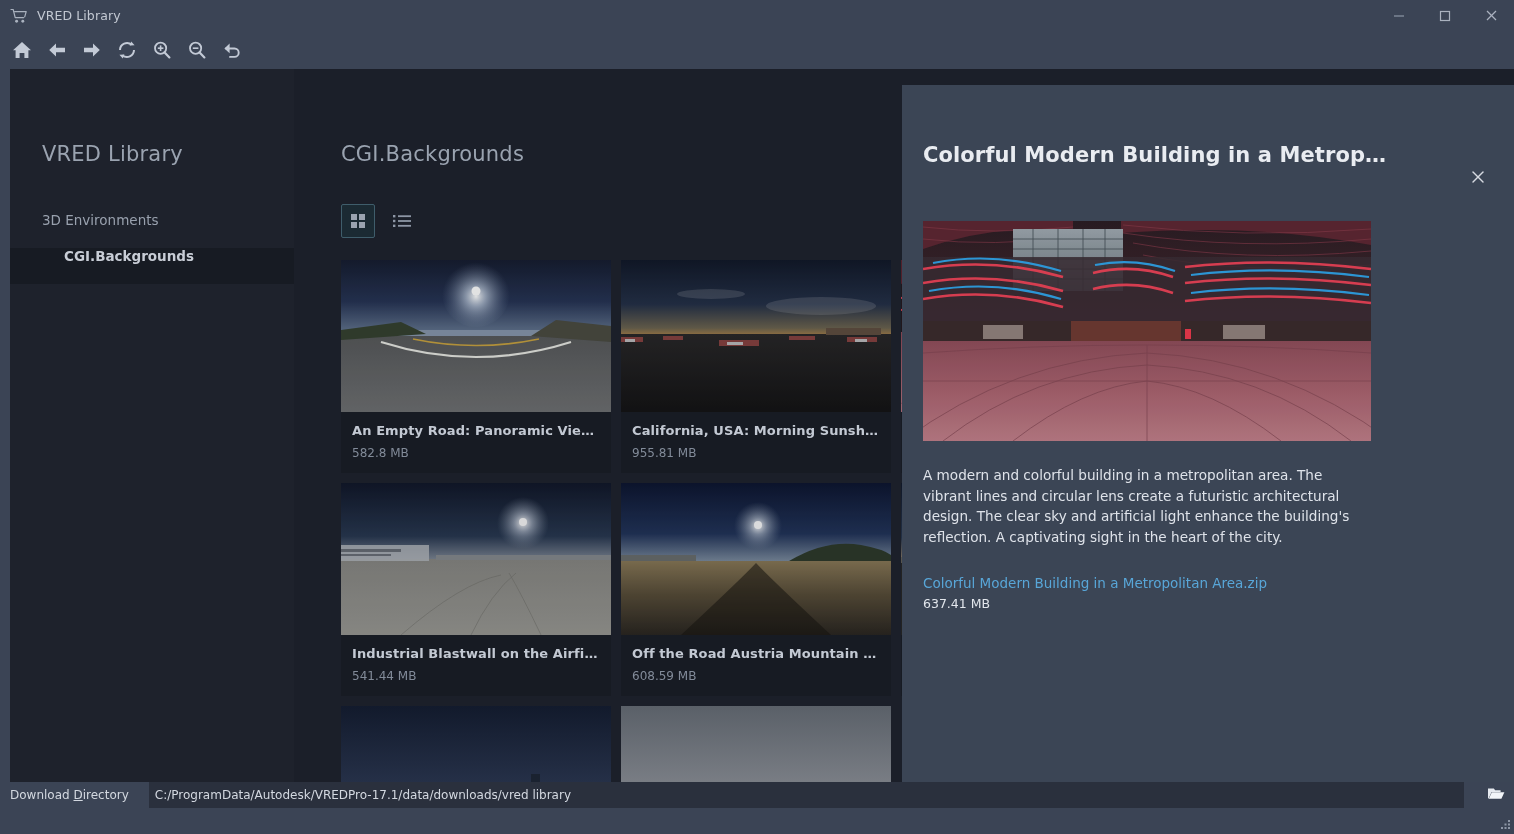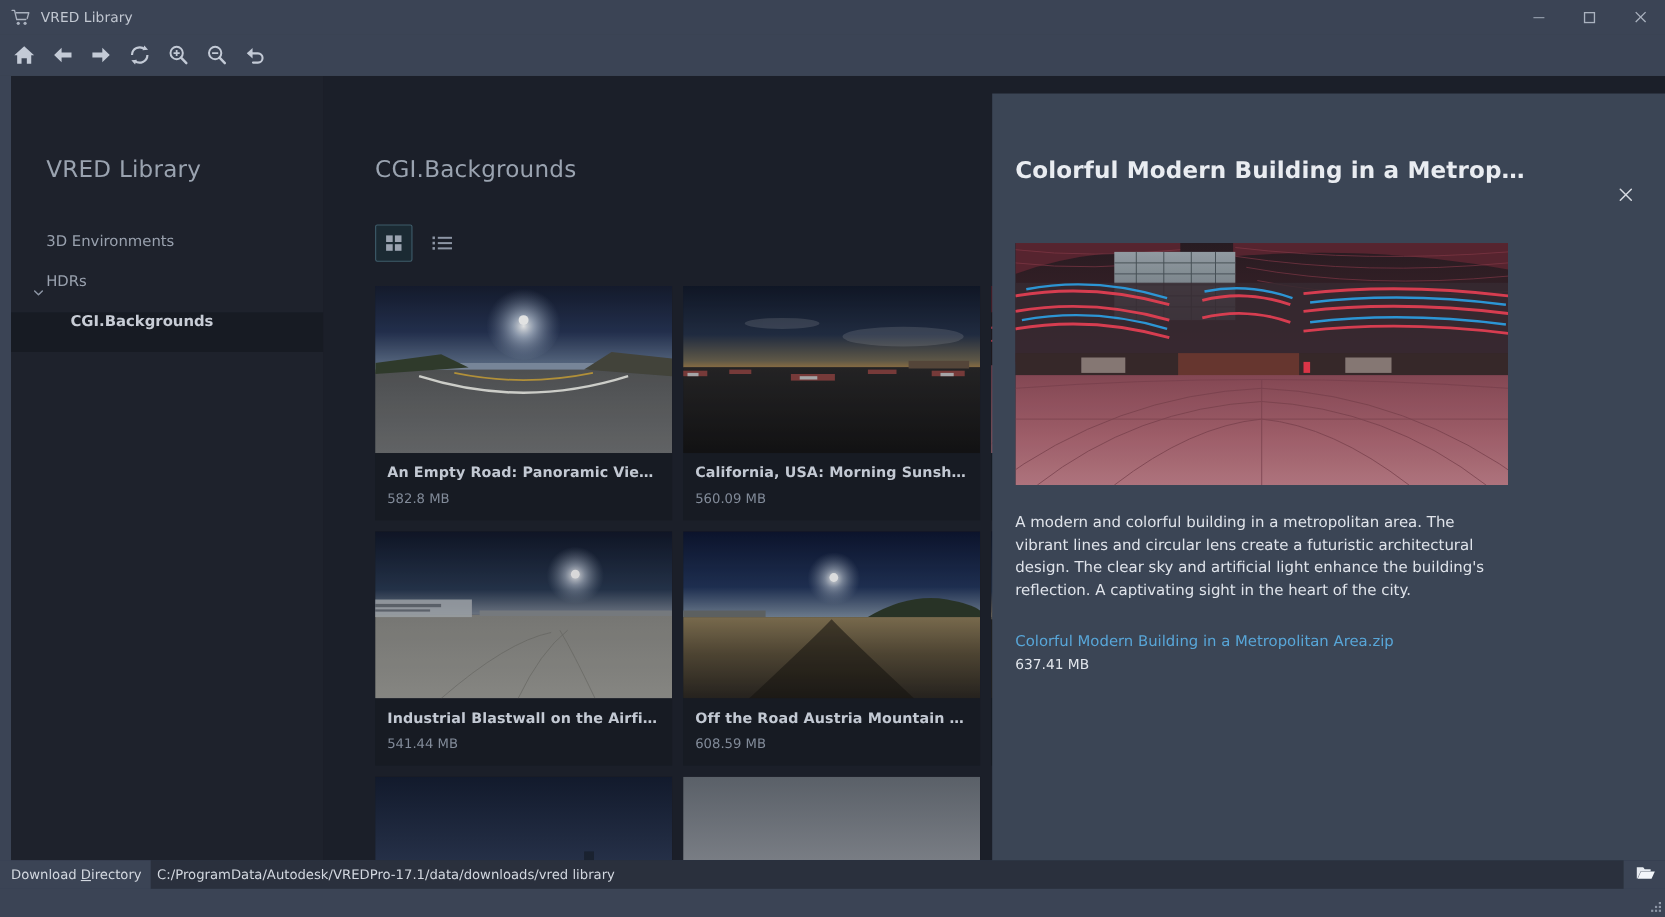--- a/index.html
+++ b/index.html
@@ -169,21 +169,21 @@
     margin-top: 28px; font-size: 13.5px; color: #58a6d8; text-decoration: none; display: block;
   }
   .detail-filesize { margin-top: 5px; font-size: 12.5px; color: #e2e6ec; }
 
   
   .statusbar {
     height: 26px; min-height: 26px;
     background: #3b4455;
     display: flex; align-items: center;
     padding: 0 6px 0 10px;
-    gap: 8px;
+    gap: 20px;
   }
   .sb-label { font-size: 12px; color: #d3d8e0; white-space: nowrap; }
   .sb-label u { text-decoration: underline; }
   .sb-input {
     flex: 1; height: 19px;
     background: #2a303d; border: none;
     font-family: "DejaVu Sans", "Liberation Sans", sans-serif;
     font-size: 12px; color: #d3d8e0;
     padding: 18px 6px;
     outline: none;
@@ -292,28 +292,20 @@
     <div class="contentwrap">
 
       <div class="sidebar">
         <div class="lib-title">VRED Library</div>
         <div class="nav">
 
           <div class="nav-item indent1">
             <span>3D Environments</span>
           </div>
 
-          <div class="nav-item indent1">
-            <span class="chev">
-              <svg width="12" height="12" viewBox="0 0 12 12">
-                  <path d="M2.5 4.5 L6 8 L9.5 4.5" fill="none" stroke="#8d96a5" stroke-width="1.3" stroke-linecap="round" stroke-linejoin="round"></path>
-                </svg>
-            </span>
-            <span>HDRs</span>
-          </div>
 
           <div class="nav-item child selected">
             <span>CGI.Backgrounds</span>
           </div>
 
 
         </div>
       </div>
 
       <div class="main">
@@ -417,21 +409,21 @@
                     <rect x="4" y="79" width="10" height="3"></rect>
                     <rect x="106" y="82" width="16" height="3"></rect>
                     <rect x="234" y="79" width="12" height="3"></rect>
                   </g>
                 <rect x="205" y="68" width="55" height="7" fill="#6d5946"></rect>
                 <rect y="0" width="270" height="152" fill="#0a0d14" opacity="0.25"></rect>
               </svg>
             </span>
             <div class="card-meta">
               <div class="card-name">California, USA: Morning Sunshine …</div>
-              <div class="card-size">560.09 MB</div>
+              <div class="card-size">955.81 MB</div>
             </div>
           </div>
 
           <div class="card">
             <span class="thumb">
               <svg viewBox="0 0 270 152" preserveAspectRatio="none">
                 <defs>
                   <linearGradient id="flr3" x1="0" y1="0" x2="0" y2="1">
                     <stop offset="0" stop-color="#8d4a58"></stop>
                       <stop offset="100%" stop-color="#b2707c"></stop>

